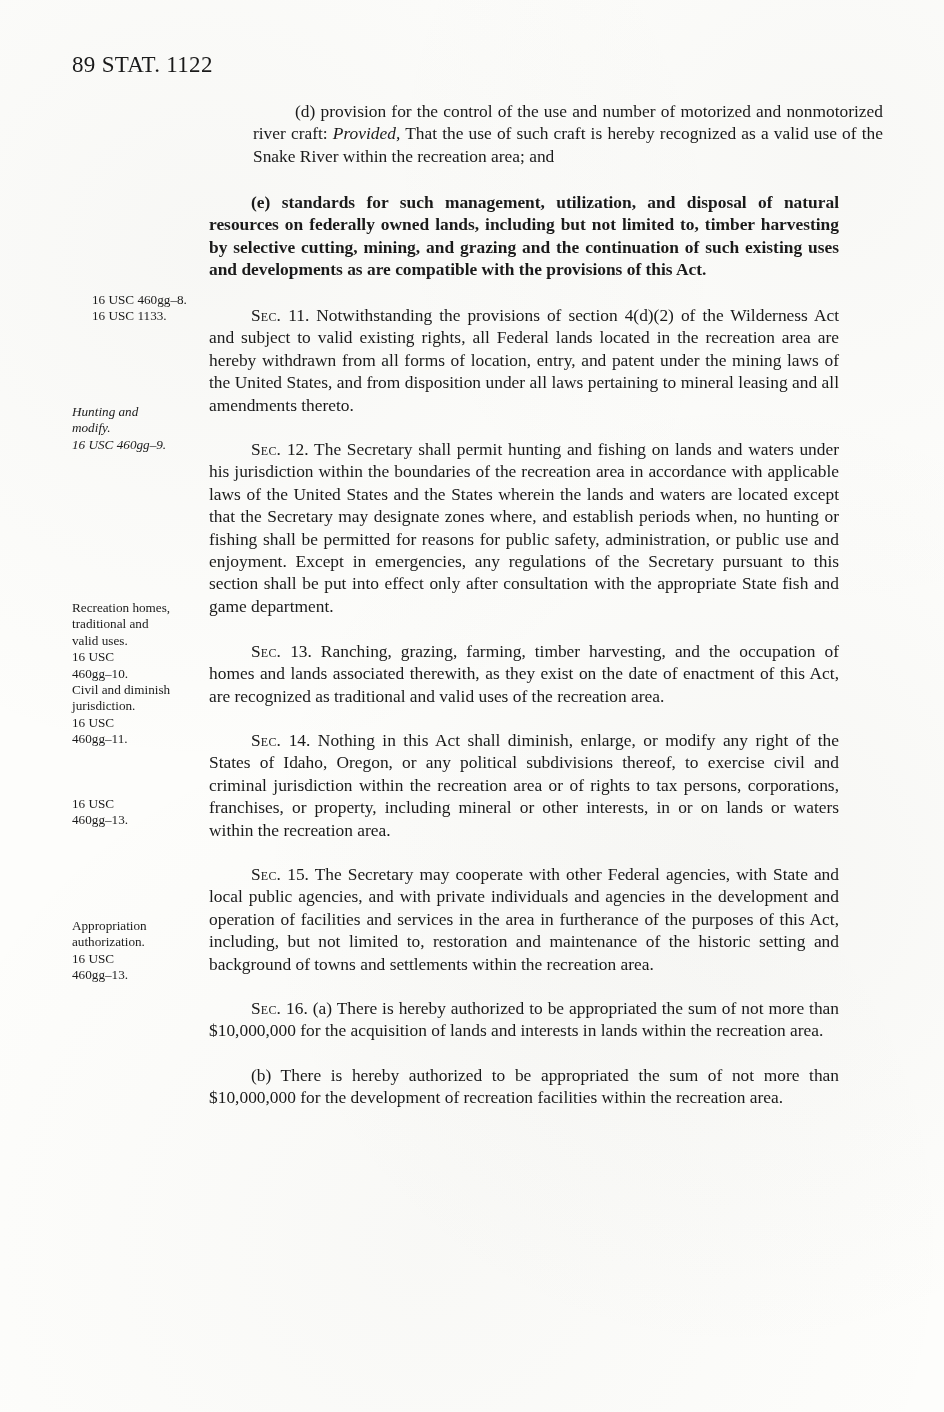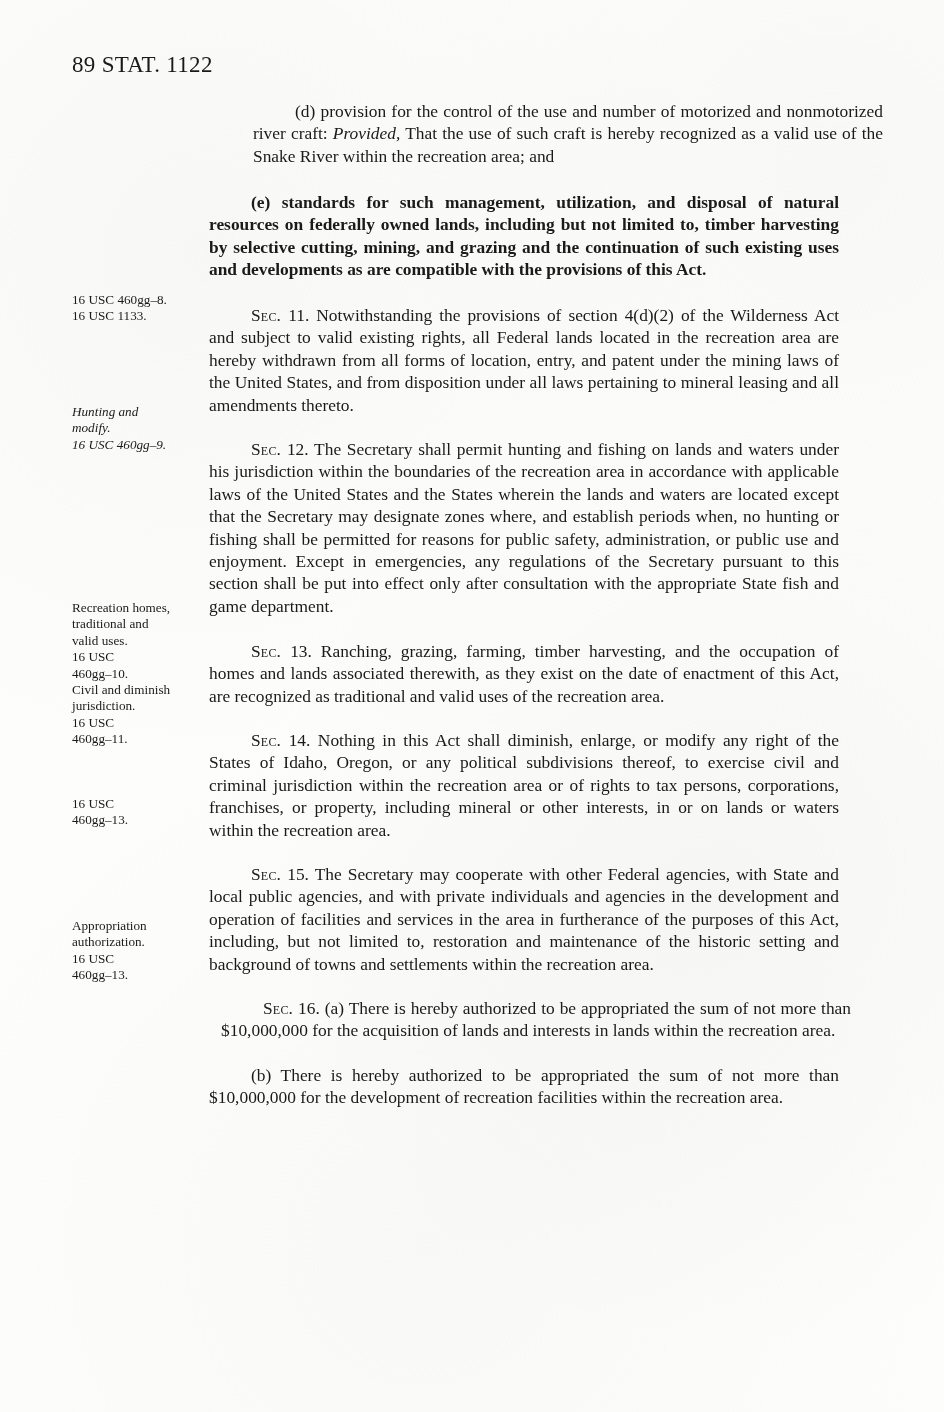--- a/index.html
+++ b/index.html
@@ -97,21 +97,21 @@
 </head>
 <body>
 
 <div class="page">
 
   <div class="header">
     <span class="stat">89 STAT. 1122</span>
   </div>
 
   <div class="margin-notes">
-      <div class="mnote" style="top: 192px;">
+      <div class="mnote" style="top: 192px; margin-left: 20px;">
         <div>16 USC 460gg–8.</div>
         <div>16 USC 1133.</div>
       </div>
       <div class="mnote" style="top: 304px; font-style: italic;">
         <div>Hunting and</div>
         <div>modify.</div>
         <div>16 USC 460gg–9.</div>
       </div>
       <div class="mnote" style="top: 500px;">
         <div>Recreation homes,</div>
@@ -137,17 +137,17 @@
     </div>
 
   <div class="body-col">
       <p class="para" style="position: absolute; top: 0px; left: 0px; width: 630px; margin-left: 44px;">(d) provision for the control of the use and number of motorized and nonmotorized river craft: <span class="ital">Provided,</span> That the use of such craft is hereby recognized as a valid use of the Snake River within the recreation area; and</p>
       <p class="para" style="position: absolute; top: 91px; left: 0px; width: 630px; font-weight: bold;">(e) standards for such management, utilization, and disposal of natural resources on federally owned lands, including but not limited to, timber harvesting by selective cutting, mining, and grazing and the continuation of such existing uses and developments as are compatible with the provisions of this Act.</p>
       <p class="para" style="position: absolute; top: 204px; left: 0px; width: 630px;"><span class="sc">Sec.</span> 11. Notwithstanding the provisions of section 4(d)(2) of the Wilderness Act and subject to valid existing rights, all Federal lands located in the recreation area are hereby withdrawn from all forms of location, entry, and patent under the mining laws of the United States, and from disposition under all laws pertaining to mineral leasing and all amendments thereto.</p>
       <p class="para" style="position: absolute; top: 338px; left: 0px; width: 630px;"><span class="sc">Sec.</span> 12. The Secretary shall permit hunting and fishing on lands and waters under his jurisdiction within the boundaries of the recreation area in accordance with applicable laws of the United States and the States wherein the lands and waters are located except that the Secretary may designate zones where, and establish periods when, no hunting or fishing shall be permitted for reasons for public safety, administration, or public use and enjoyment. Except in emergencies, any regulations of the Secretary pursuant to this section shall be put into effect only after consultation with the appropriate State fish and game department.</p>
       <p class="para" style="position: absolute; top: 540px; left: 0px; width: 630px;"><span class="sc">Sec.</span> 13. Ranching, grazing, farming, timber harvesting, and the occupation of homes and lands associated therewith, as they exist on the date of enactment of this Act, are recognized as traditional and valid uses of the recreation area.</p>
       <p class="para" style="position: absolute; top: 629px; left: 0px; width: 630px;"><span class="sc">Sec.</span> 14. Nothing in this Act shall diminish, enlarge, or modify any right of the States of Idaho, Oregon, or any political subdivisions thereof, to exercise civil and criminal jurisdiction within the recreation area or of rights to tax persons, corporations, franchises, or property, including mineral or other interests, in or on lands or waters within the recreation area.</p>
       <p class="para" style="position: absolute; top: 763px; left: 0px; width: 630px;"><span class="sc">Sec.</span> 15. The Secretary may cooperate with other Federal agencies, with State and local public agencies, and with private individuals and agencies in the development and operation of facilities and services in the area in furtherance of the purposes of this Act, including, but not limited to, restoration and maintenance of the historic setting and background of towns and settlements within the recreation area.</p>
-      <p class="para" style="position: absolute; top: 897px; left: 12px; width: 630px;"><span class="sc">Sec.</span> 16. (a) There is hereby authorized to be appropriated the sum of not more than $10,000,000 for the acquisition of lands and interests in lands within the recreation area.</p>
+      <p class="para" style="position: absolute; top: 897px; left: 0px; width: 630px;"><span class="sc">Sec.</span> 16. (a) There is hereby authorized to be appropriated the sum of not more than $10,000,000 for the acquisition of lands and interests in lands within the recreation area.</p>
       <p class="para" style="position: absolute; top: 964px; left: 0px; width: 630px;">(b) There is hereby authorized to be appropriated the sum of not more than $10,000,000 for the development of recreation facilities within the recreation area.</p>
     </div>
 
 </div>
 
 </body></html>

